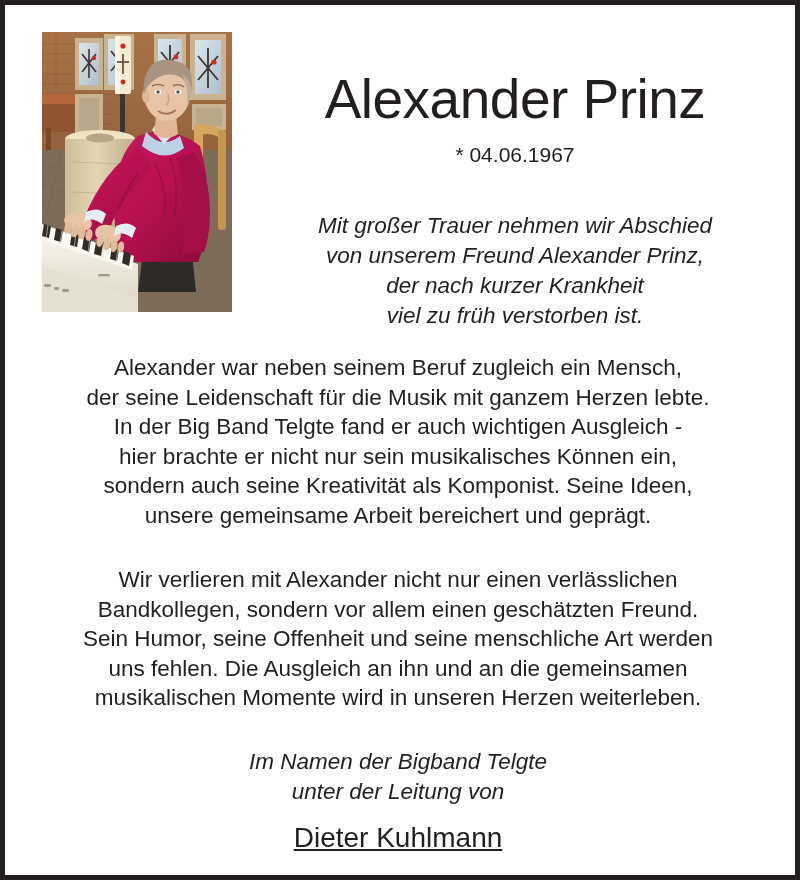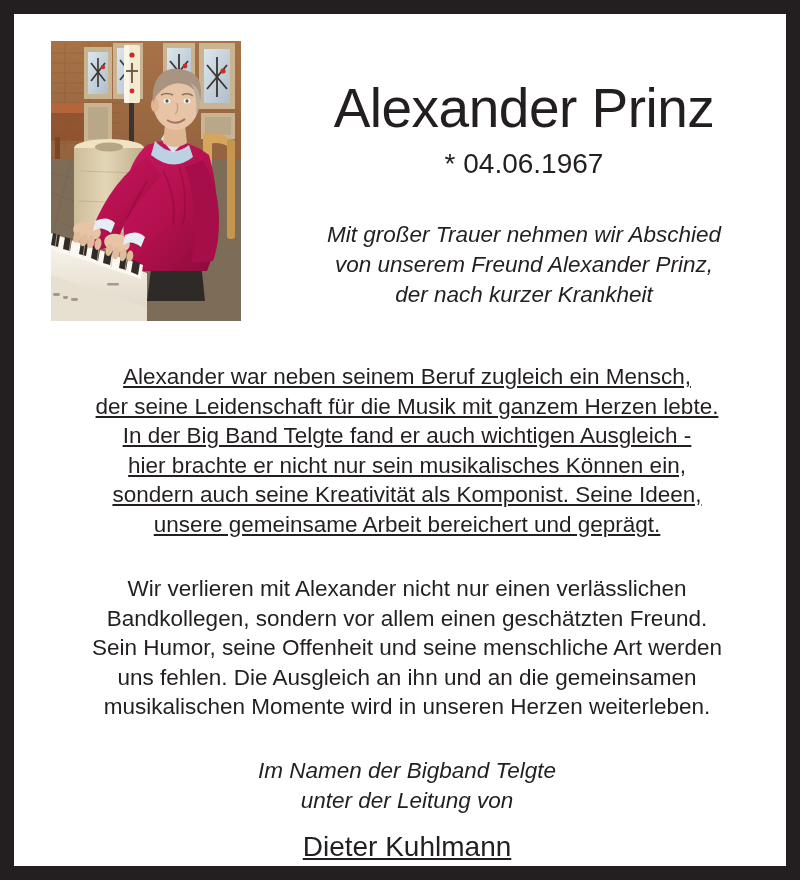--- a/index.html
+++ b/index.html
@@ -14,21 +14,21 @@
     -webkit-font-smoothing: antialiased;
   }
 
   
   .notice {
     position: relative;
     box-sizing: border-box;
     width: 800px;
     height: 880px;
     background: #231f20;
-    padding: 14px;
+    padding: 5px;
   }
   .notice-inner {
     position: relative;
     box-sizing: border-box;
     width: 100%;
     height: 100%;
     background: #ffffff;
     overflow: hidden;
   }
 
@@ -54,21 +54,21 @@
   }
   .deceased-name {
     font-size: 55px;
     line-height: 64px;
     color: #231f20;
     letter-spacing: -0.5px;
     white-space: nowrap;
   }
   .dates {
     margin-top: 10px;
-    font-size: 28px;
+    font-size: 21px;
     line-height: 28px;
     color: #231f20;
     display: flex;
     justify-content: center;
     gap: 72px;
   }
   .date-item { white-space: nowrap; }
 
   
   .intro {
@@ -86,21 +86,21 @@
   
   .body-block {
     position: absolute;
     left: 14px;
     width: 758px;
     text-align: center;
     color: #231f20;
     font-size: 22.5px;
     line-height: 29.5px;
   }
-  #para-1 { top: 348px; text-decoration: underline; }
+  #para-1 { top: 348px; }
   #para-2 { top: 560px; }
   .body-block .ln { display: block; white-space: nowrap; }
 
   
   .closing {
     position: absolute;
     left: 14px;
     top: 742px;
     width: 758px;
     text-align: center;
@@ -352,20 +352,21 @@
       <div class="deceased-name">Alexander Prinz</div>
       <div class="dates">
         <span class="date-item">* 04.06.1967</span>
       </div>
     </div>
 
     <div class="intro">
       <span class="ln">Mit großer Trauer nehmen wir Abschied</span>
       <span class="ln">von unserem Freund Alexander Prinz,</span>
       <span class="ln">der nach kurzer Krankheit</span>
+      <span class="ln">viel zu früh verstorben ist.</span>
     </div>
 
     <div class="body-block" id="para-1">
       <span class="ln">Alexander war neben seinem Beruf zugleich ein Mensch,</span>
       <span class="ln">der seine Leidenschaft für die Musik mit ganzem Herzen lebte.</span>
       <span class="ln">In der Big Band Telgte fand er auch wichtigen Ausgleich -</span>
       <span class="ln">hier brachte er nicht nur sein musikalisches Können ein,</span>
       <span class="ln">sondern auch seine Kreativität als Komponist. Seine Ideen,</span>
       <span class="ln">unsere gemeinsame Arbeit bereichert und geprägt.</span>
     </div>

